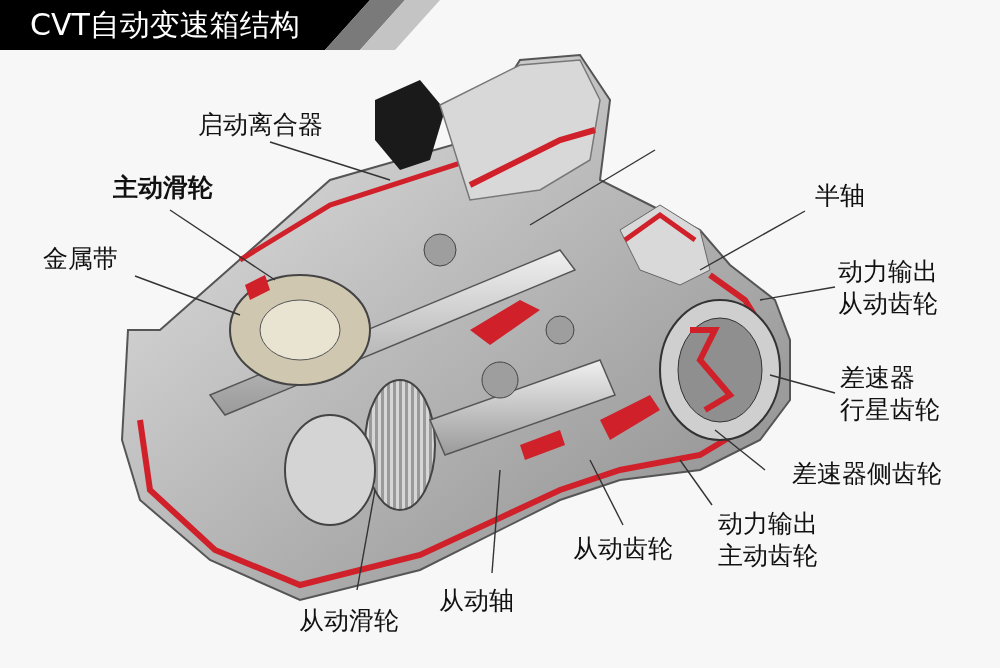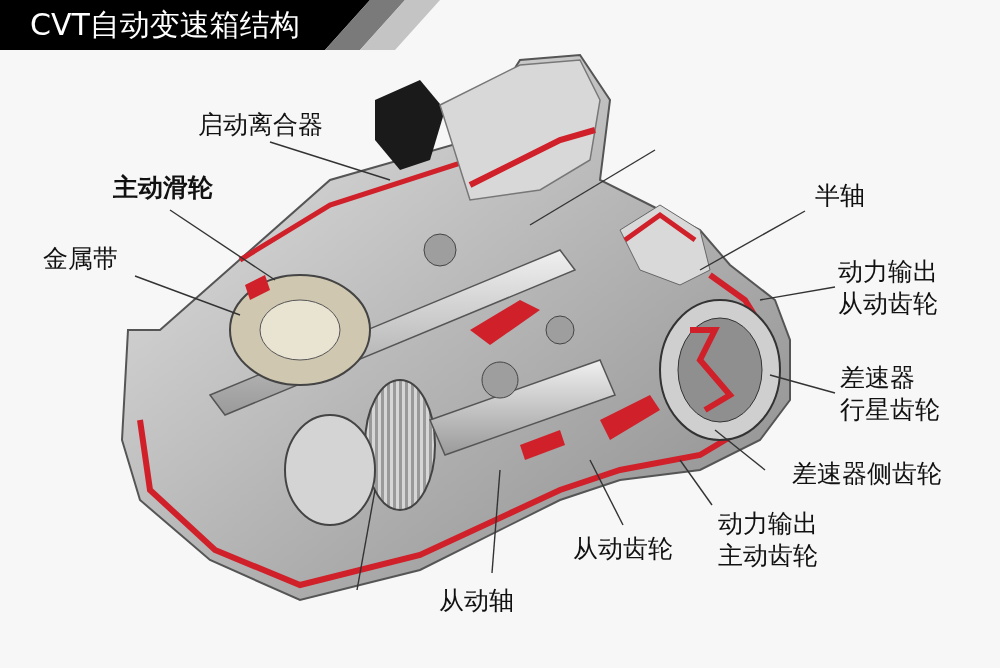--- a/index.html
+++ b/index.html
@@ -134,13 +134,14 @@
   </div>
   <div class="label" style="left:792px; top:458px;">差速器侧齿轮</div>
   <div class="label" style="left:718px; top:508px;">
     <span class="line2">动力输出</span>
     <span class="line2">主动齿轮</span>
   </div>
   <div class="label" style="left:573px; top:533px;">
     <span class="line2">从动齿轮</span>
   </div>
   <div class="label" style="left:439px; top:585px;">从动轴</div>
+  <div class="label" style="left:299px; top:605px;">从动滑轮</div>
 </div>
 
 </body></html>

